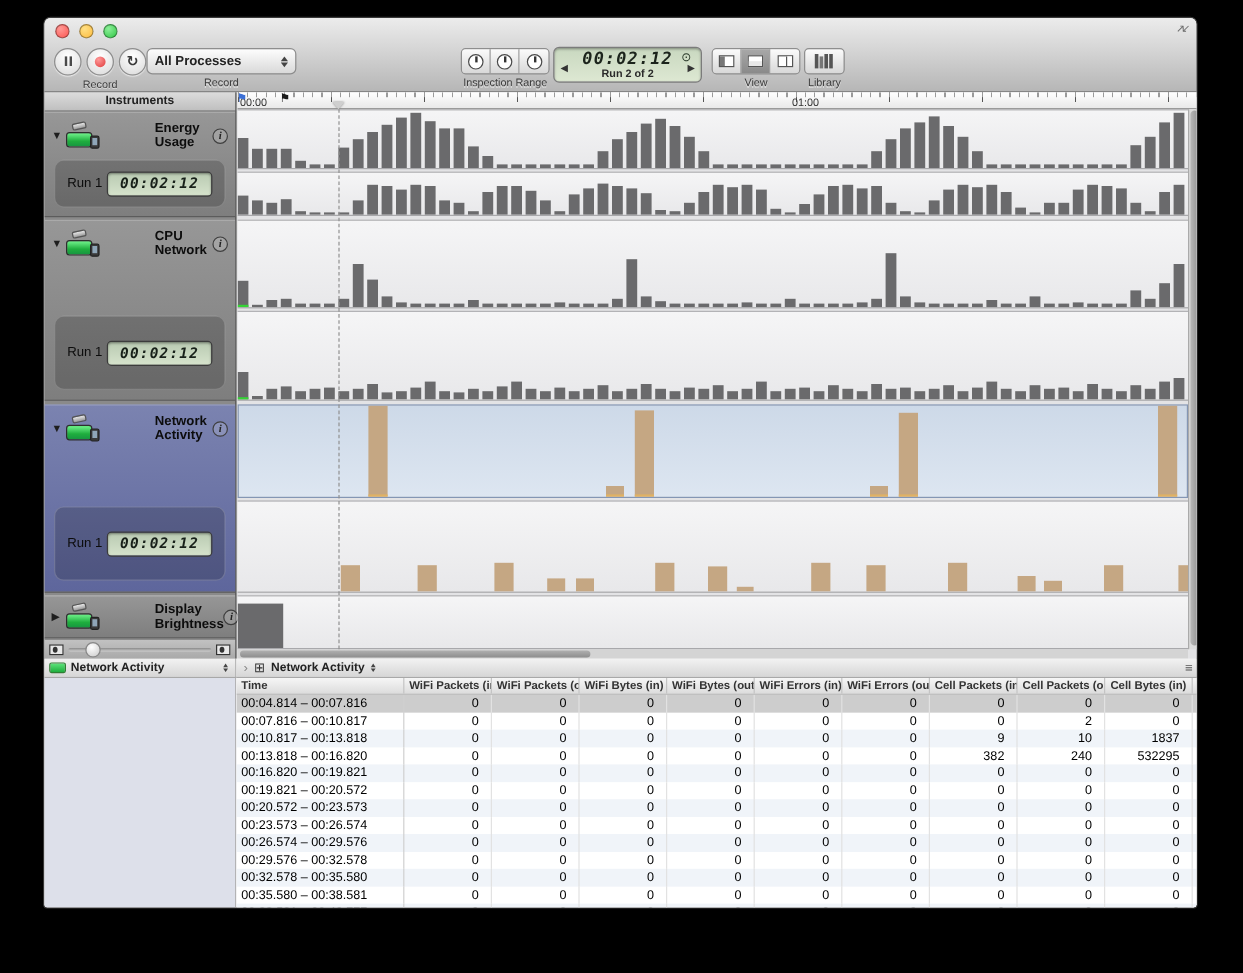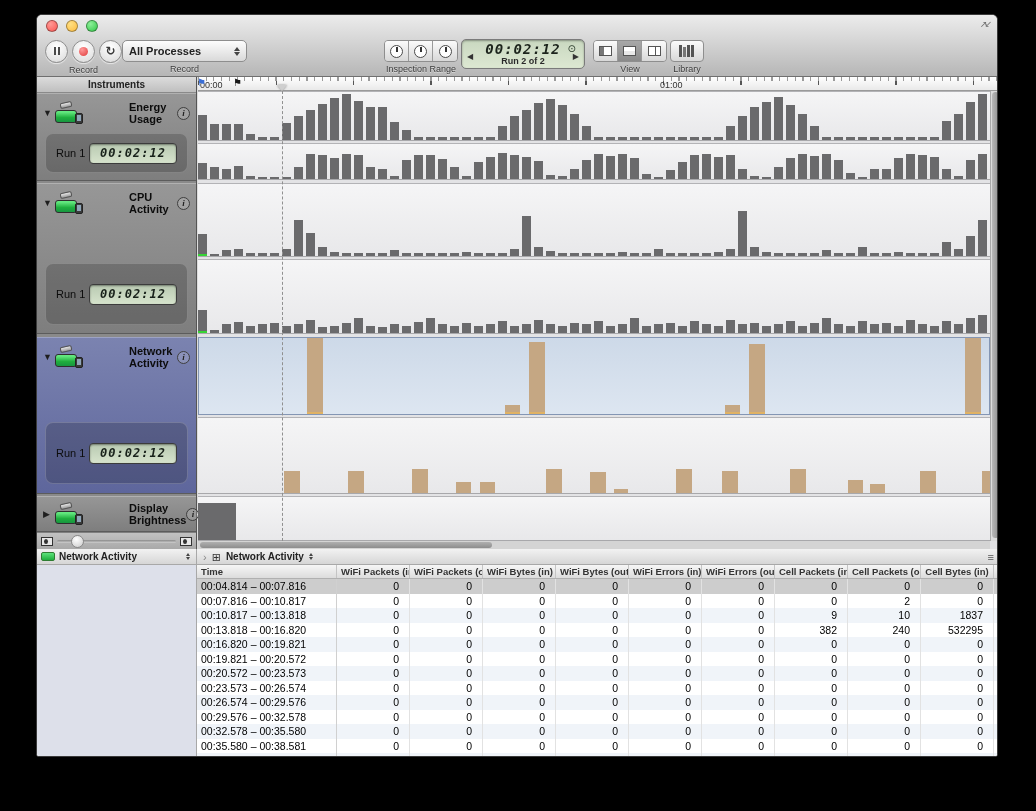--- a/index.html
+++ b/index.html
@@ -281,21 +281,21 @@
       </div>
 
       <div class="inst" style="top:106px;height:151px;">
         <div class="inst-head">
           <span class="disc">▼</span>
           <span class="inst-icon">
               <span class="plug"></span>
               <span class="bat"></span>
               <span class="phone"></span>
             </span>
-          <span class="inst-name">CPU Activity</span>
+          <span class="inst-name">CPU Network</span>
           <span class="info">i</span>
         </div>
         <div class="runpanel" style="height:62px;margin-top:40px;">
           <span class="run-label">Run 1</span>
           <span class="lcd-sm">00:02:12</span>
         </div>
       </div>
 
       <div class="inst selected" style="top:260px;height:157px;">
         <div class="inst-head">

